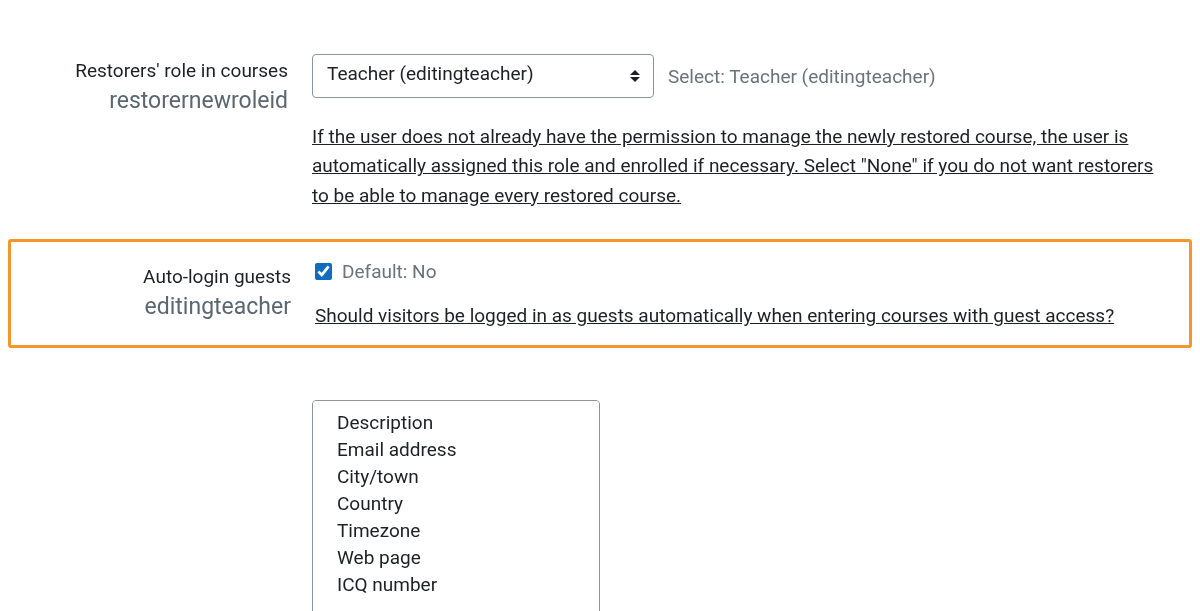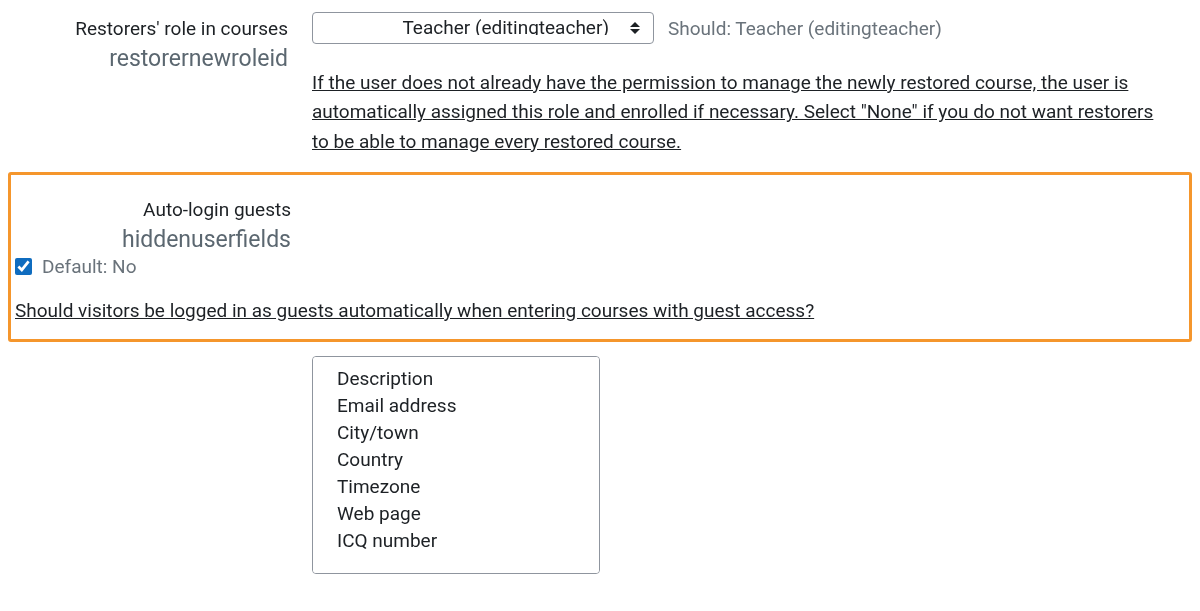--- a/index.html
+++ b/index.html
@@ -15,27 +15,27 @@
       width: 1200px;
       height: 611px;
       overflow: hidden;
     }
     .form-container {
       padding: 0;
     }
     .setting-row {
       display: flex;
       padding: 12px 12px 14px 12px;
+      margin-top: 42px;
     }
     .setting-row.highlighted {
       border: 3px solid #f5962c;
       border-radius: 3px;
-      margin: 2px 8px 4px 8px;
+      margin: 15px 8px 4px 8px;
       padding: 18px 4px 14px 4px;
-      flex-direction: column;
     }
     .label-col {
       width: 300px;
       min-width: 300px;
       text-align: right;
       padding-right: 24px;
       padding-top: 4px;
     }
     .label-title {
       color: #1d2125;
@@ -70,24 +70,23 @@
       appearance: none;
       -webkit-appearance: none;
       font-family: inherit;
       font-size: 19px;
       color: #1d2125;
       border: 1px solid #8f959e;
       border-radius: 4px;
       background: #fff;
       padding: 4px 44px 8px 14px;
       width: 342px;
-      height: 32px;
+      height: 44px;
       line-height: 1.2;
       cursor: pointer;
-      text-align: right;
     }
     .select-caret {
       position: absolute;
       right: 14px;
       top: 50%;
       transform: translateY(-50%);
       pointer-events: none;
       display: flex;
       flex-direction: column;
       align-items: center;
@@ -176,30 +175,30 @@
       <div class="control-line">
         <div class="select-wrap">
           <select class="select-field">
             <option selected="">Teacher (editingteacher)</option>
           </select>
           <span class="select-caret">
             <span class="tri up"></span>
             <span class="tri down"></span>
           </span>
         </div>
-        <span class="default-hint">Should: Teacher (editingteacher)</span>
+        <span class="default-hint">Select: Teacher (editingteacher)</span>
       </div>
       <div class="description">If the user does not already have the permission to manage the newly restored course, the user is automatically assigned this role and enrolled if necessary. Select "None" if you do not want restorers to be able to manage every restored course.</div>
     </div>
   </div>
 
   <div class="setting-row highlighted">
     <div class="label-col">
       <div class="label-title">Auto-login guests</div>
-      <div class="label-id">hiddenuserfields</div>
+      <div class="label-id">editingteacher</div>
     </div>
     <div class="control-col">
       <div class="control-line tight" style="gap:10px;">
         <input type="checkbox" class="checkbox-input" checked="" style="">
         <span class="default-hint">Default: No</span>
       </div>
       <div class="description">Should visitors be logged in as guests automatically when entering courses with guest access?</div>
     </div>
   </div>
 

